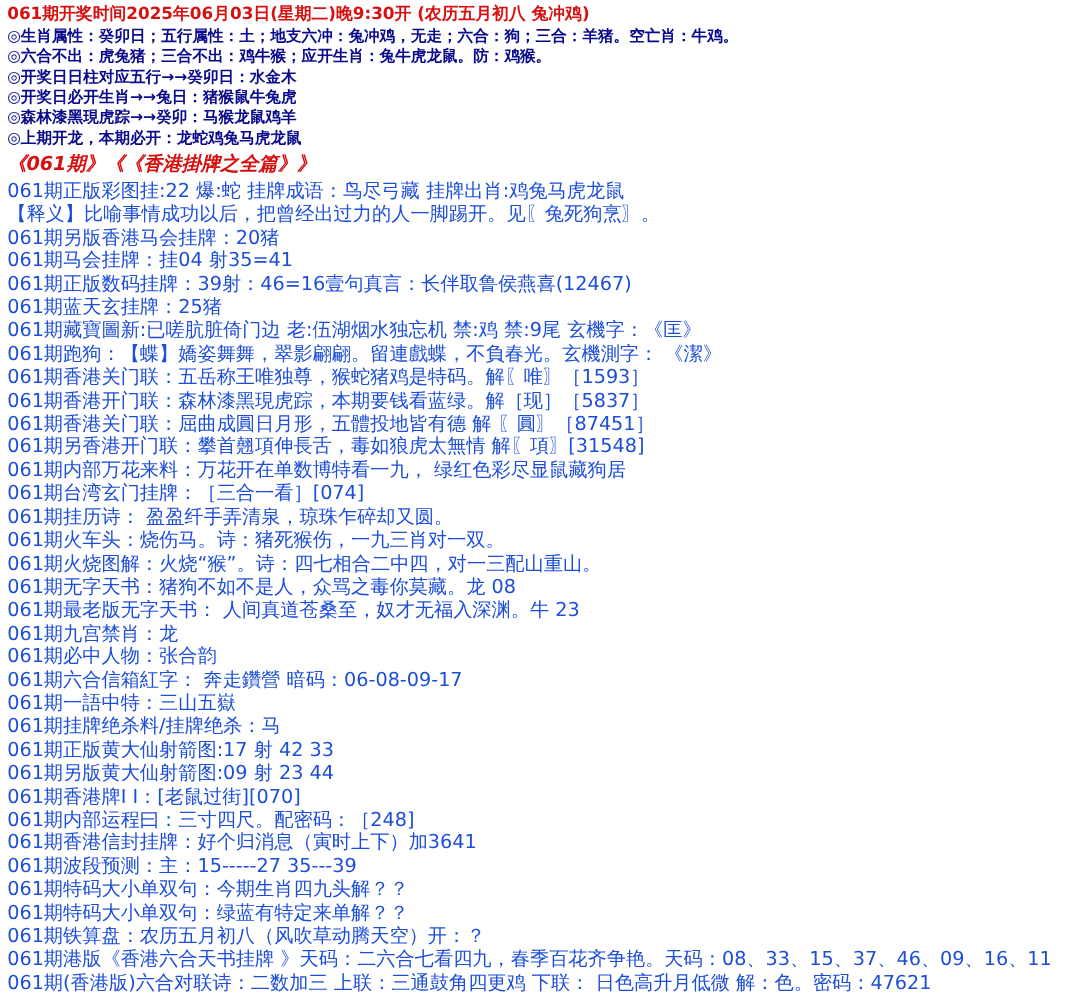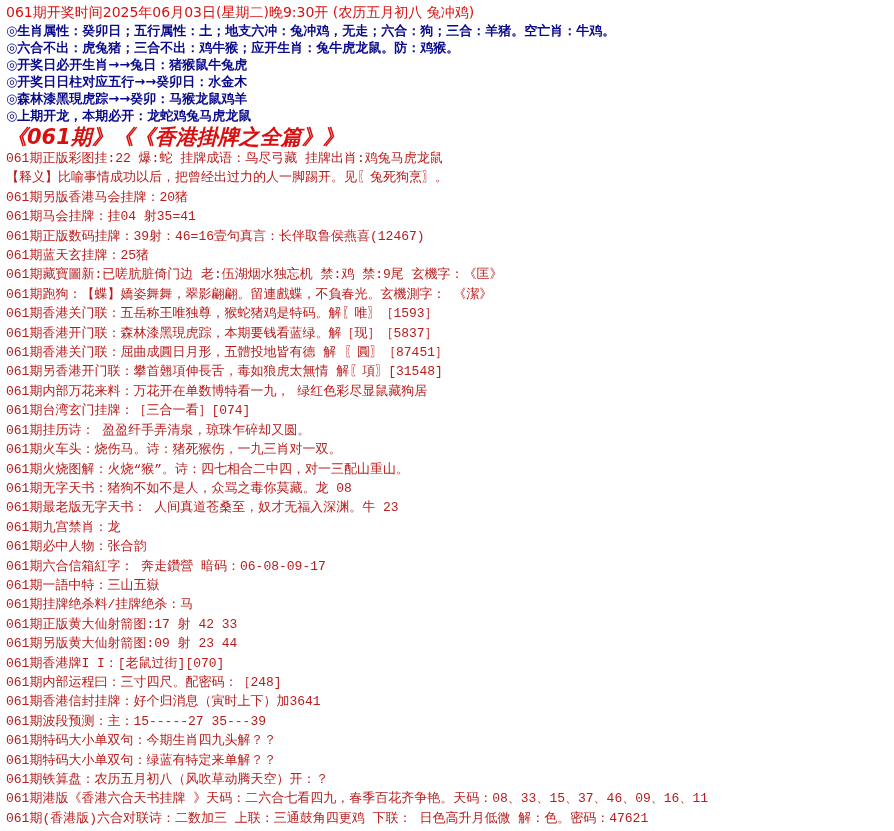--- a/index.html
+++ b/index.html
@@ -14,62 +14,61 @@
     font-size: 13px;
     color: #000000;
   }
   .page {
     width: 894px;
     padding: 3px 0 0 6px;
     box-sizing: border-box;
   }
   .hdr-line {
     color: #d81010;
-    font-weight: normal;
+    font-weight: bold;
     font-size: 14px;
     line-height: 18px;
     margin-bottom: 1px;
     white-space: nowrap;
   }
   .info-line {
     color: #0a0a8c;
     font-size: 13px;
     line-height: 17px;
     white-space: nowrap;
     font-weight: bold;
   }
   .title-line {
     color: #d81010;
     font-weight: bold;
     font-style: italic;
-    font-size: 21px;
+    font-size: 16px;
     line-height: 22px;
     margin: 2px 0 1px 0;
     white-space: nowrap;
   }
   .body-line {
-    color: #b91c1c;
-    font-size: 13px;
+    color: #1d4ed8;
+    font-size: 16px;
     line-height: 19.4px;
     white-space: nowrap;
-    font-family: Liberation Mono, monospace;
   }
 </style>
 </head>
 <body>
 
 <div class="page">
 
   <div class="hdr-line">061期开奖时间2025年06月03日(星期二)晚9:30开 (农历五月初八  兔冲鸡)</div>
 
   <div>
     <div class="info-line">◎生肖属性：癸卯日；五行属性：土；地支六冲：兔冲鸡，无走；六合：狗；三合：羊猪。空亡肖：牛鸡。</div>
     <div class="info-line">◎六合不出：虎兔猪；三合不出：鸡牛猴；应开生肖：兔牛虎龙鼠。防：鸡猴。</div>
+    <div class="info-line">◎开奖日日柱对应五行→→癸卯日：水金木</div>
     <div class="info-line">◎开奖日必开生肖→→兔日：猪猴鼠牛兔虎</div>
-    <div class="info-line">◎开奖日日柱对应五行→→癸卯日：水金木</div>
     <div class="info-line">◎森林漆黑現虎踪→→癸卯：马猴龙鼠鸡羊</div>
     <div class="info-line">◎上期开龙，本期必开：龙蛇鸡兔马虎龙鼠</div>
   </div>
 
   <div class="title-line">《061期》《《香港掛牌之全篇》》</div>
 
   <div>
     <div class="body-line">061期正版彩图挂:22 爆:蛇 挂牌成语：鸟尽弓藏 挂牌出肖:鸡兔马虎龙鼠</div>
     <div class="body-line">【释义】比喻事情成功以后，把曾经出过力的人一脚踢开。见〖兔死狗烹〗。</div>
     <div class="body-line">061期另版香港马会挂牌：20猪</div>

